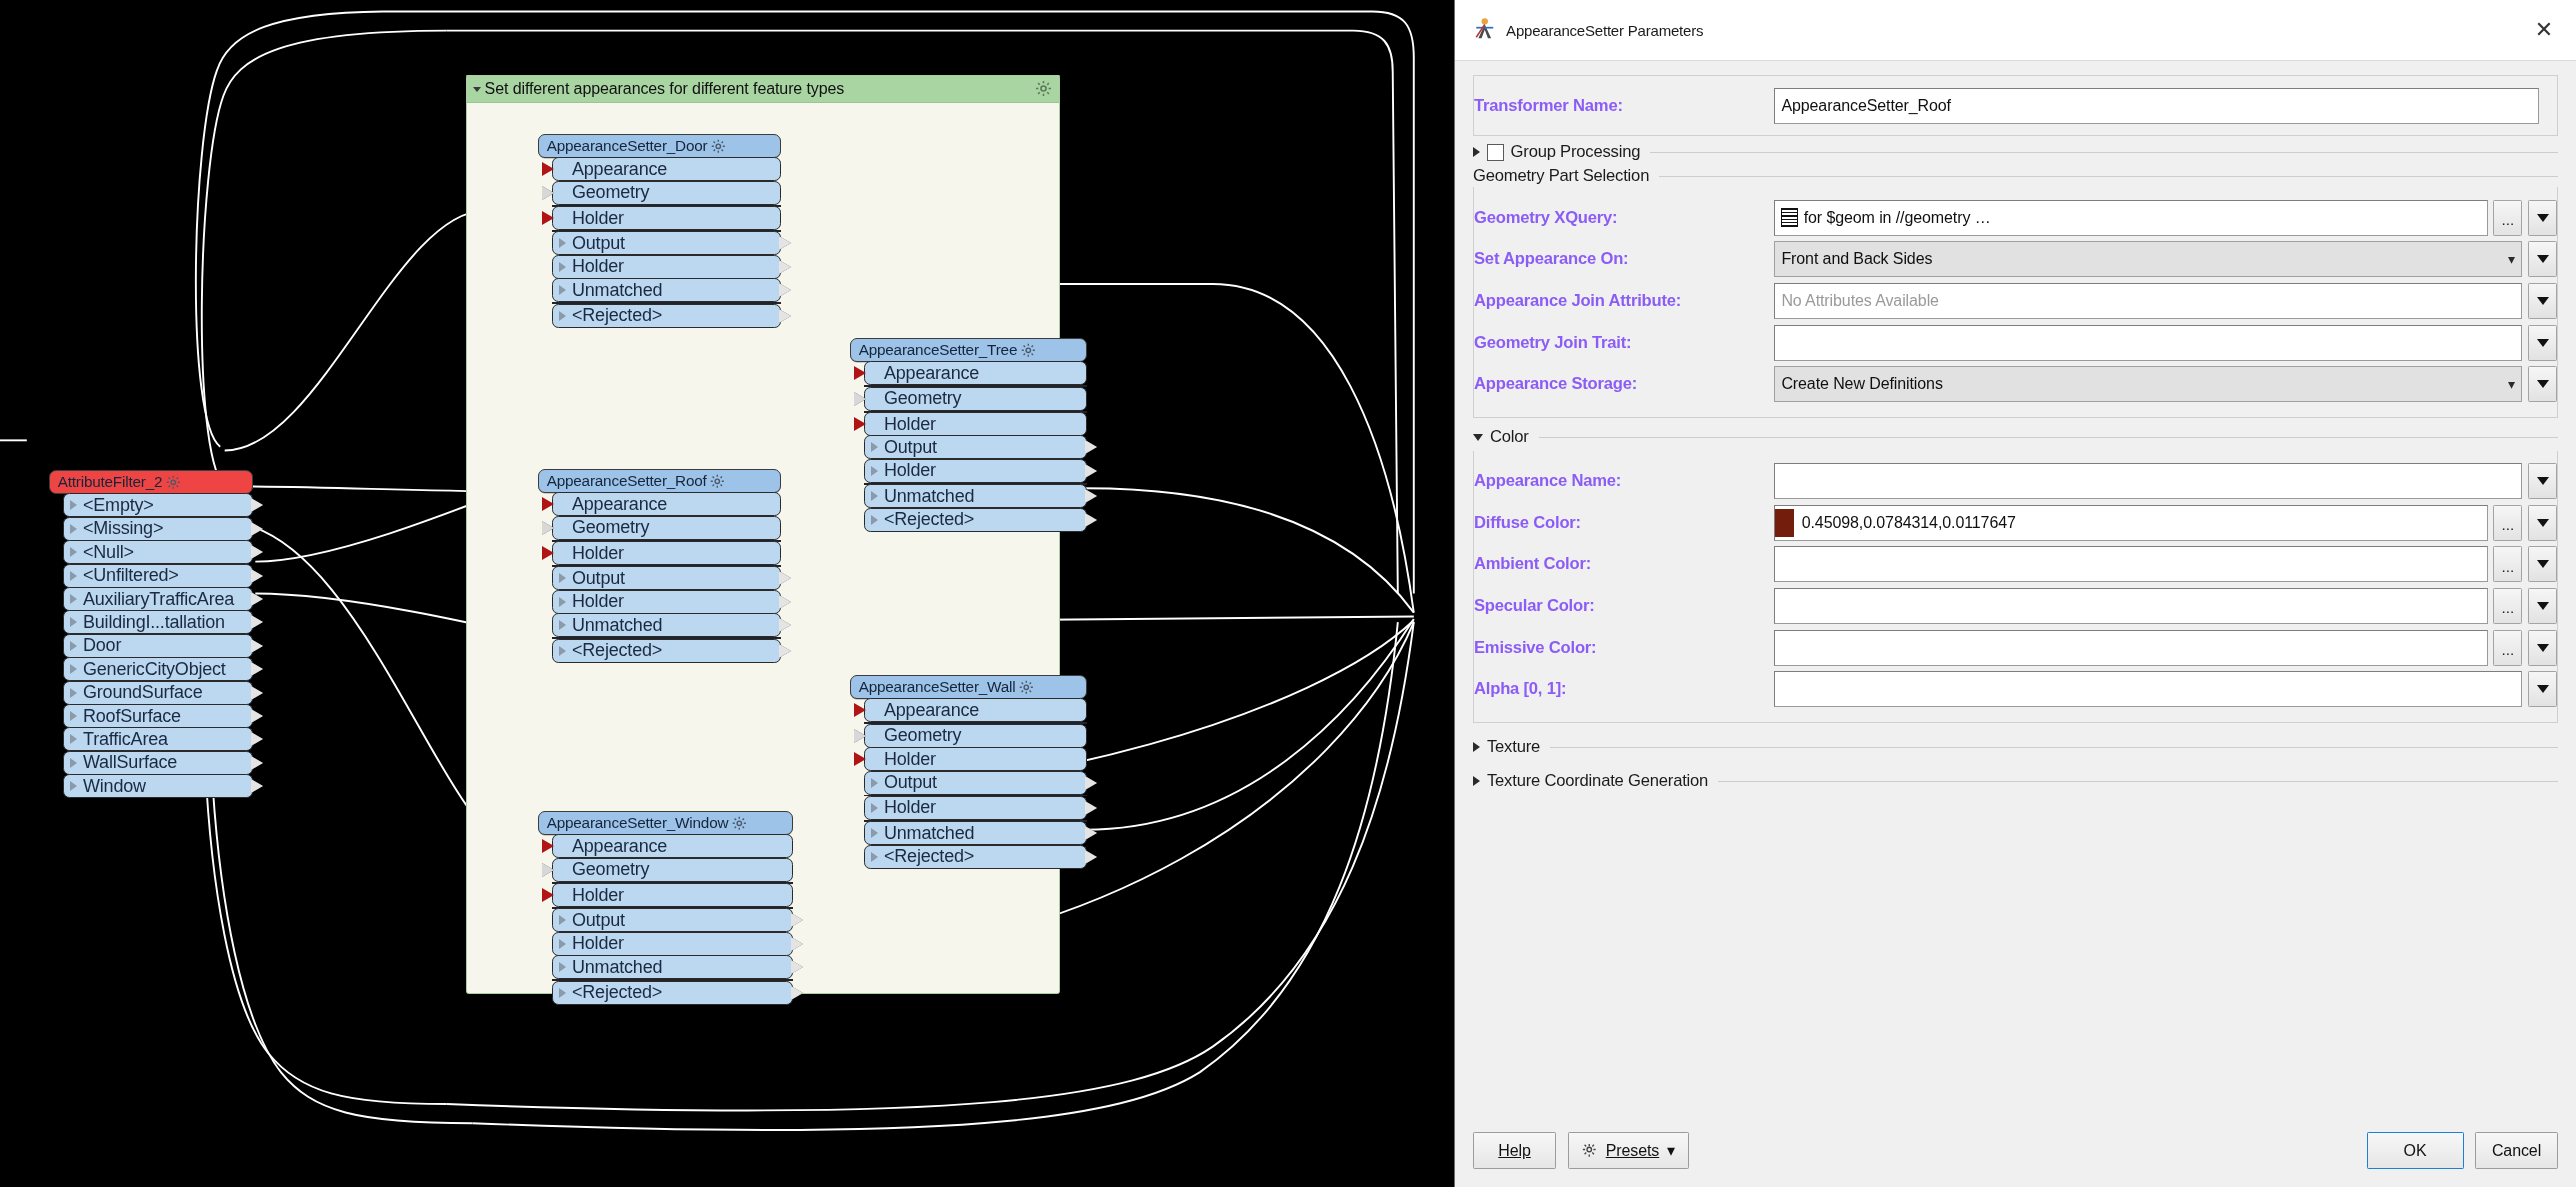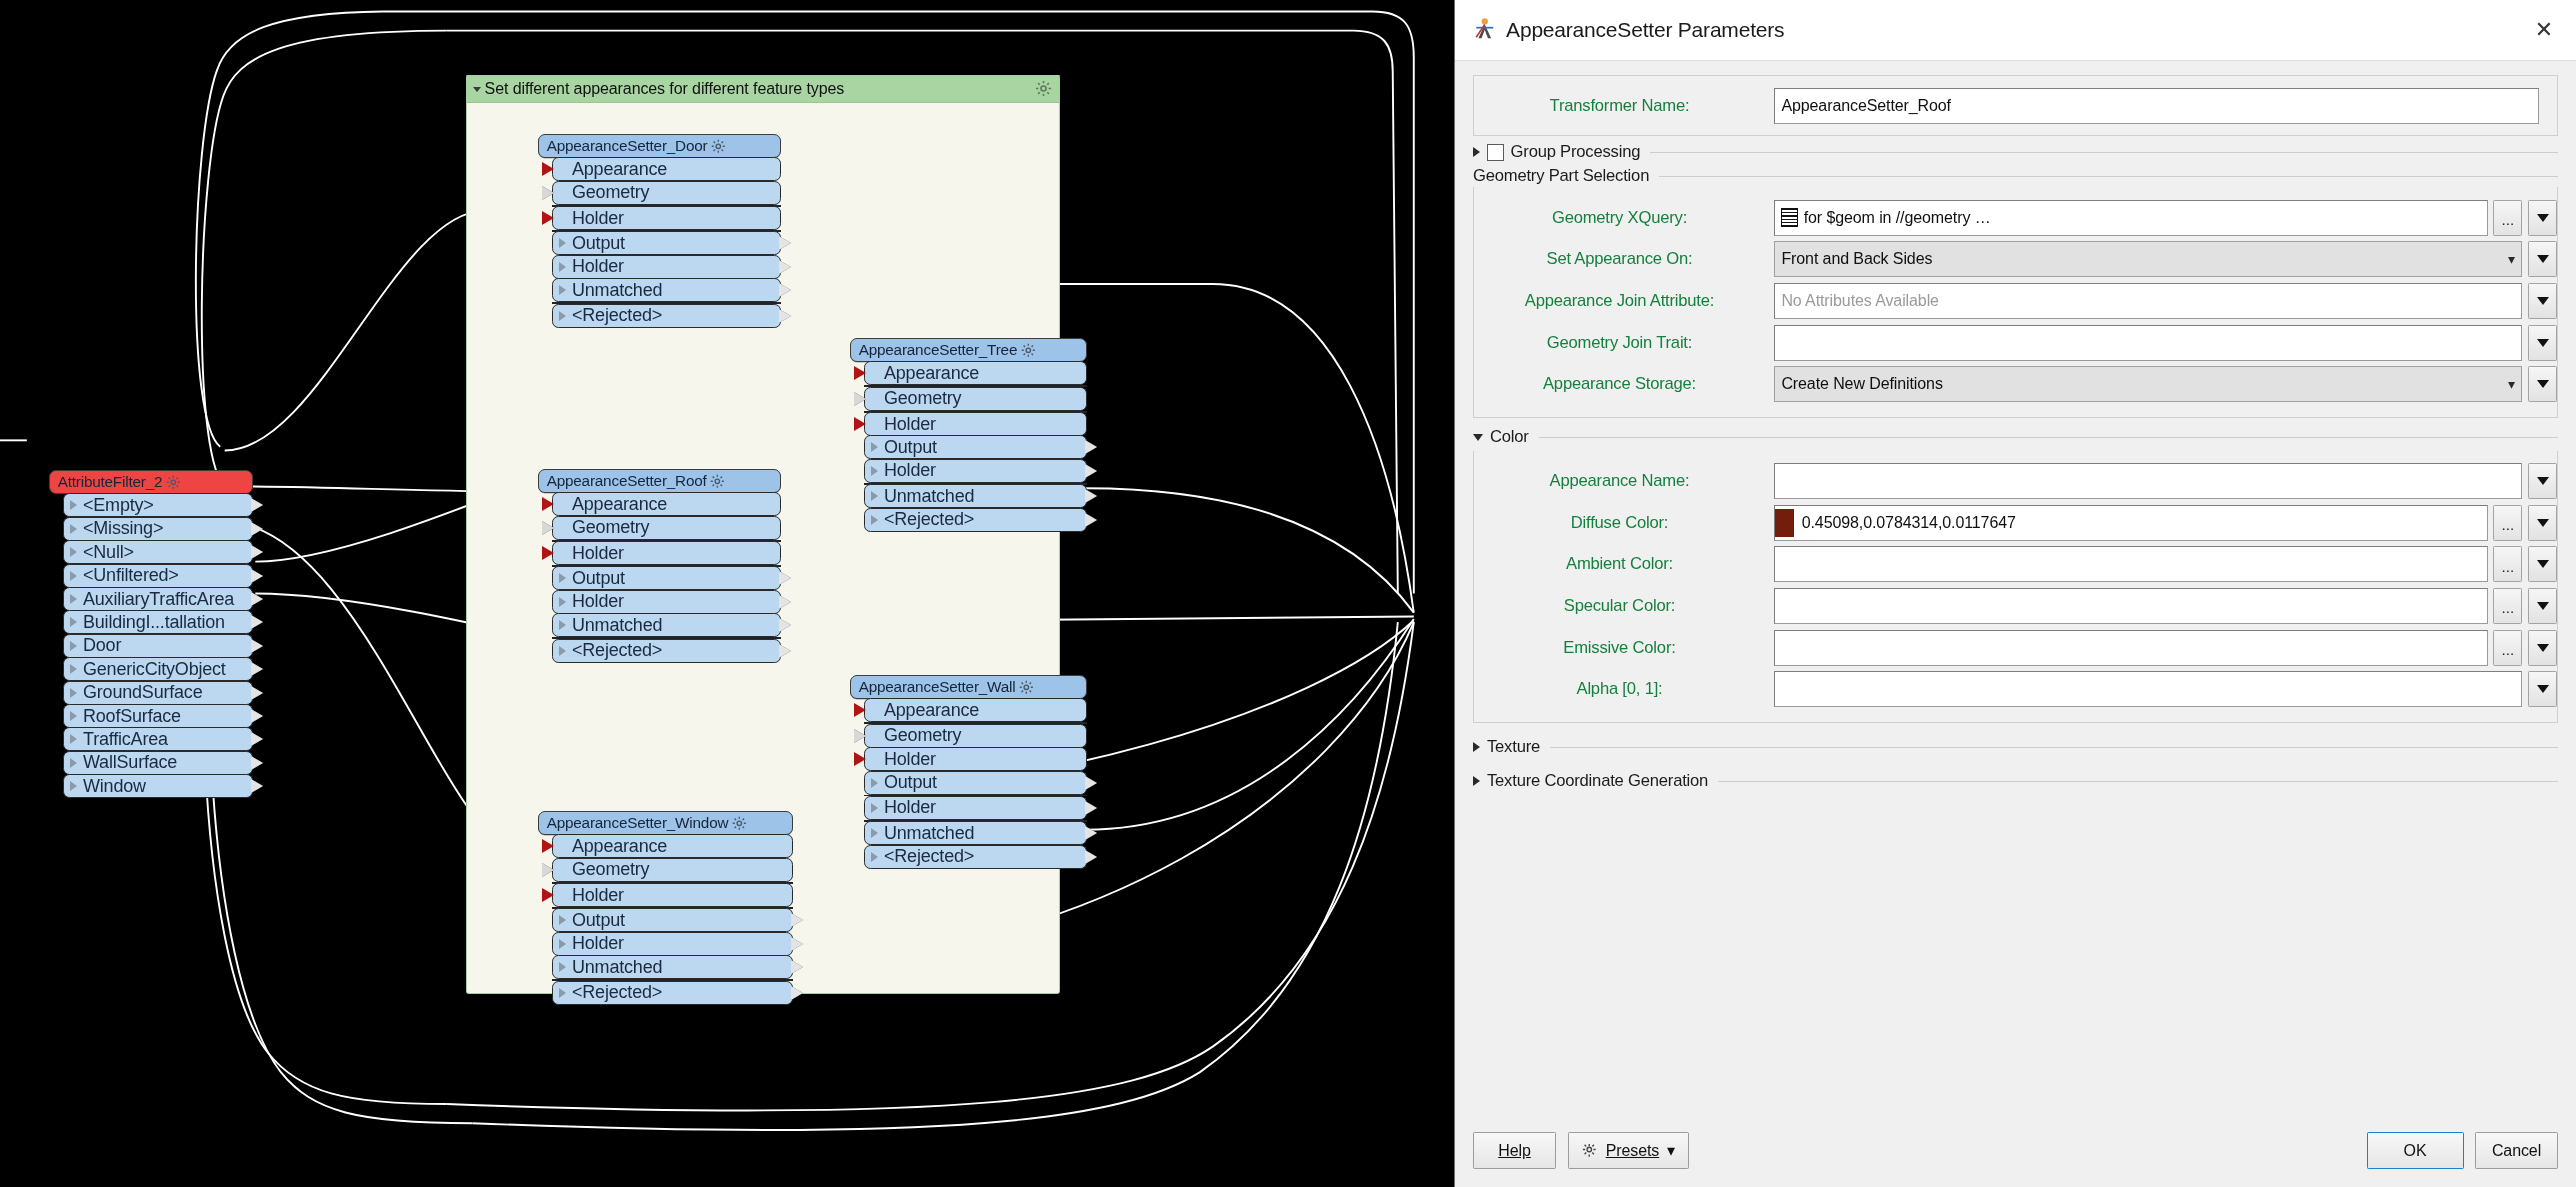--- a/index.html
+++ b/index.html
@@ -133,39 +133,39 @@
     border-left: 1.3px solid #6e6e6e;
     display: flex; flex-direction: column;
   }
   .titlebar {
     height: 61px; background: #ffffff;
     display: flex; align-items: center;
     padding: 0 14px 0 16.6px;
     border-bottom: 0.6px solid #dcdcdc;
     flex: 0 0 auto;
   }
-  .title-text { font-size: 21px; color: #1b1b1b; margin-left: 9px; letter-spacing: -0.2px; }
+  .title-text { font-size: 15px; color: #1b1b1b; margin-left: 9px; letter-spacing: -0.2px; }
   .close-btn {
     margin-left: auto; width: 36px; height: 36px;
     display: flex; align-items: center; justify-content: center;
     font-size: 22px; color: #333; cursor: pointer;
   }
   .dlg-body { flex: 1 1 auto; padding: 14px 18px 0 18px; overflow: hidden; }
 
   .boxsec {
     border: 0.6px solid #cfcfcf;
     background: #f0f0f0;
     padding: 9px 0 11.5px 0;
     margin-bottom: 6.4px;
   }
 
   .row { display: flex; align-items: center; margin: 5.7px 0; }
   .row .lbl {
-    width: 300px; text-align: center; padding-right: 9px;
-    font-size: 16.6px; color: #15803d; white-space: nowrap; letter-spacing: -0.2px;
+    width: 300px; text-align: left; padding-right: 9px;
+    font-size: 16.6px; color: #8b5cf6; white-space: nowrap; letter-spacing: -0.2px; font-weight: bold;
   }
   .fld {
     height: 36px; background: #ffffff;
     border: 0.6px solid #9a9a9a;
     border-top-color: #7d7d7d; border-left-color: #7d7d7d;
     display: flex; align-items: center;
     padding: 0 6.4px; font-size: 16px; color: #101010;
     letter-spacing: -0.1px;
     flex: 1 1 auto; min-width: 0;
   }

